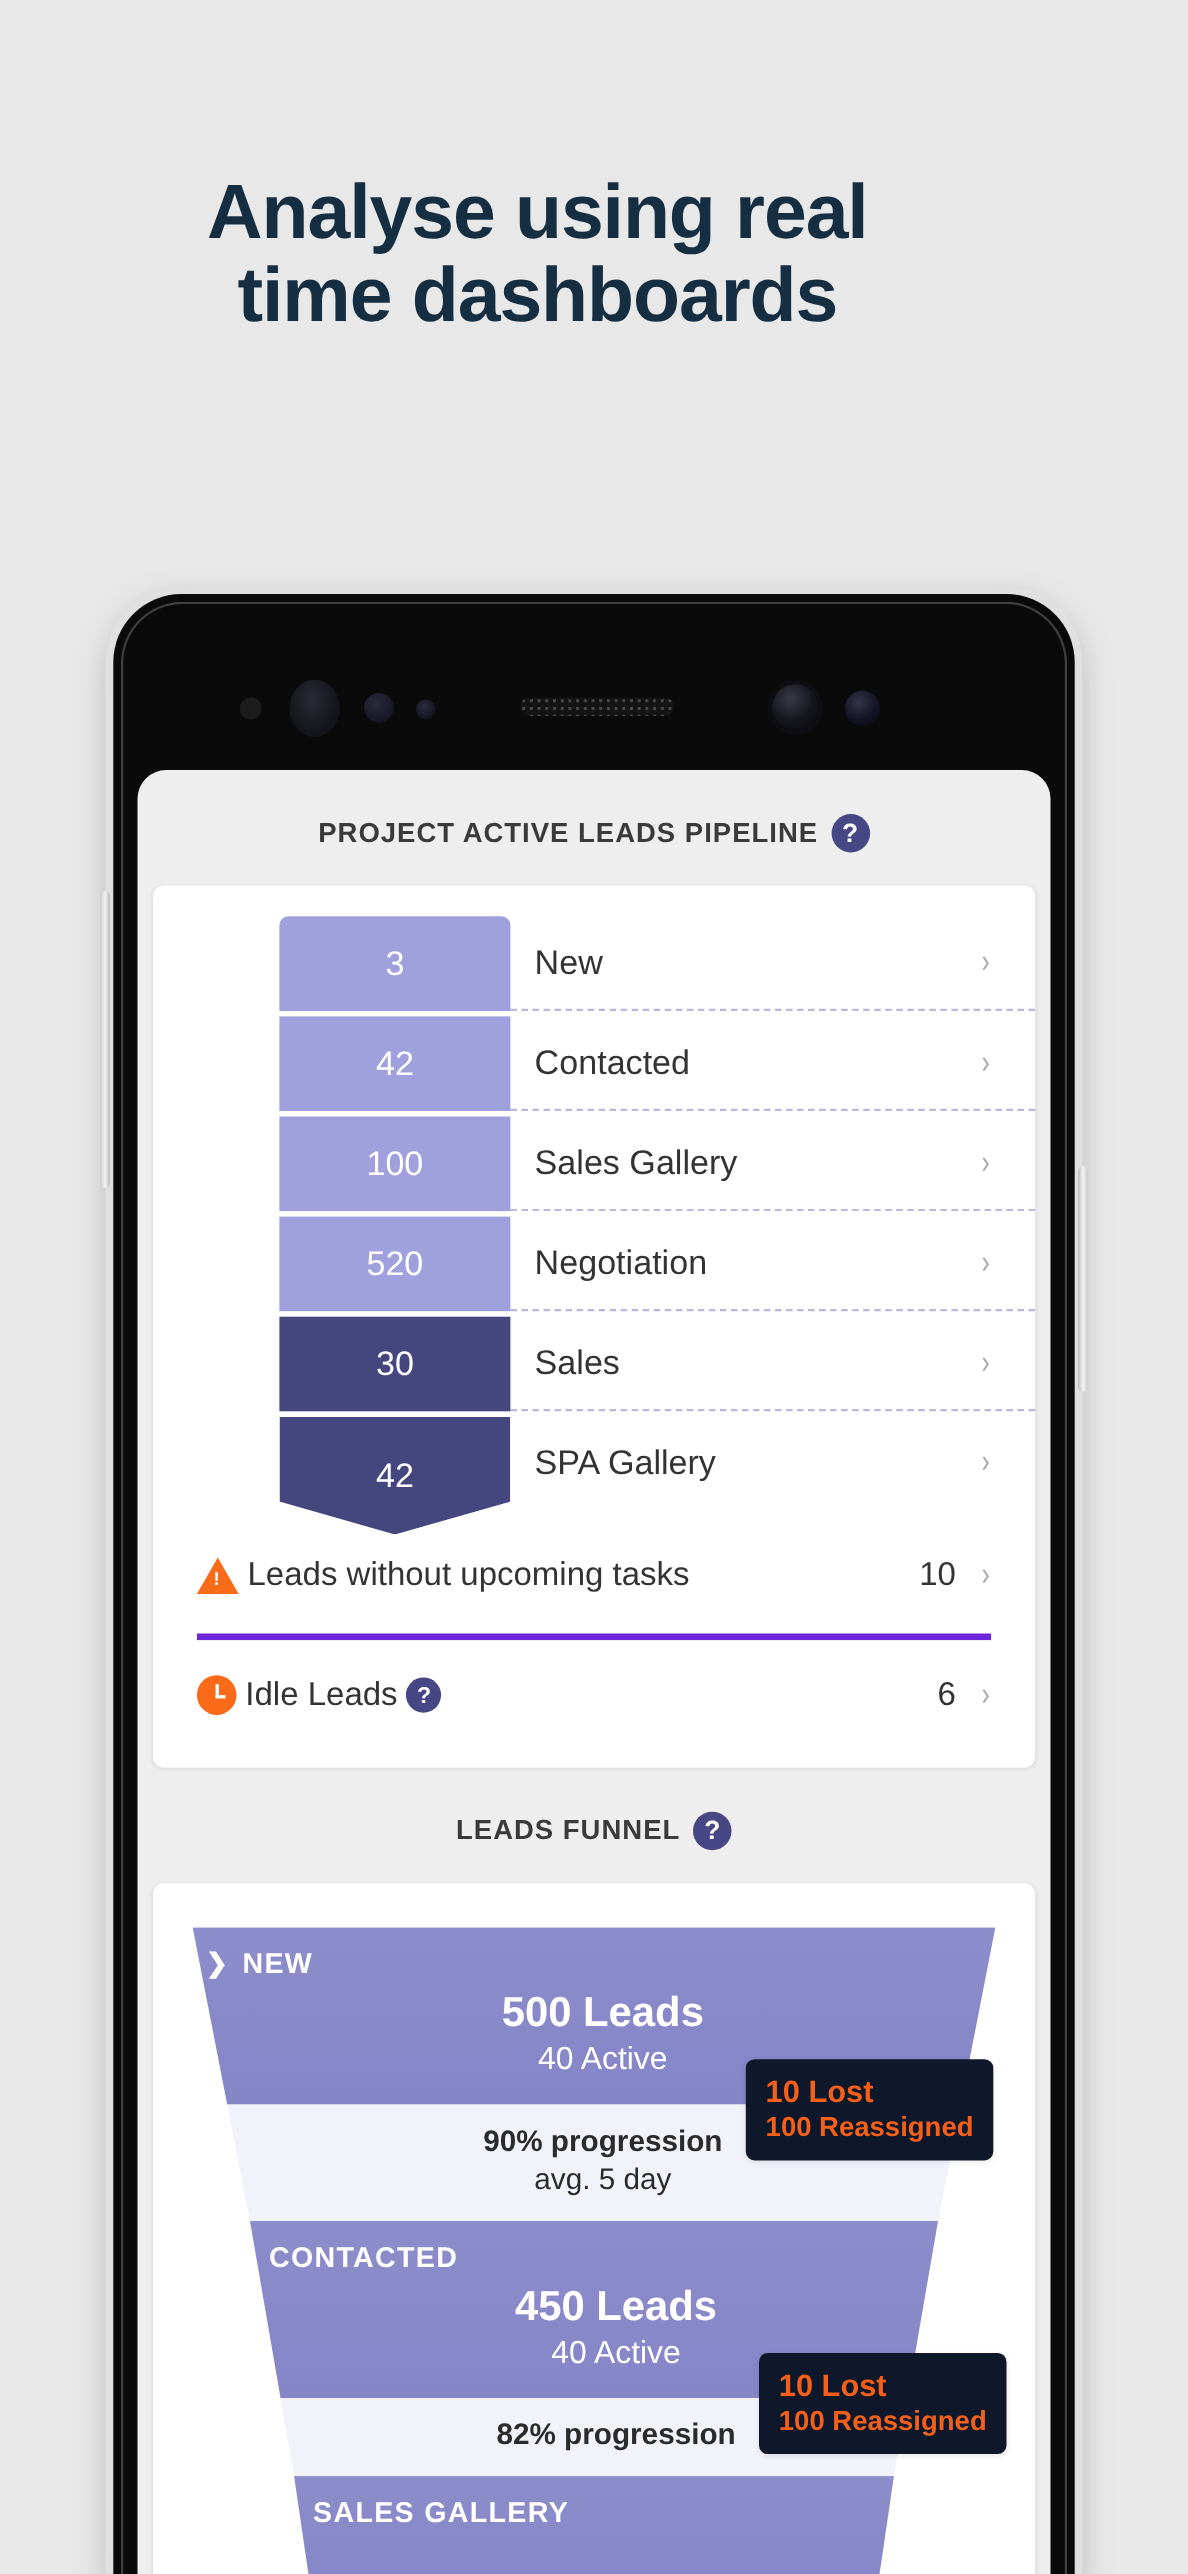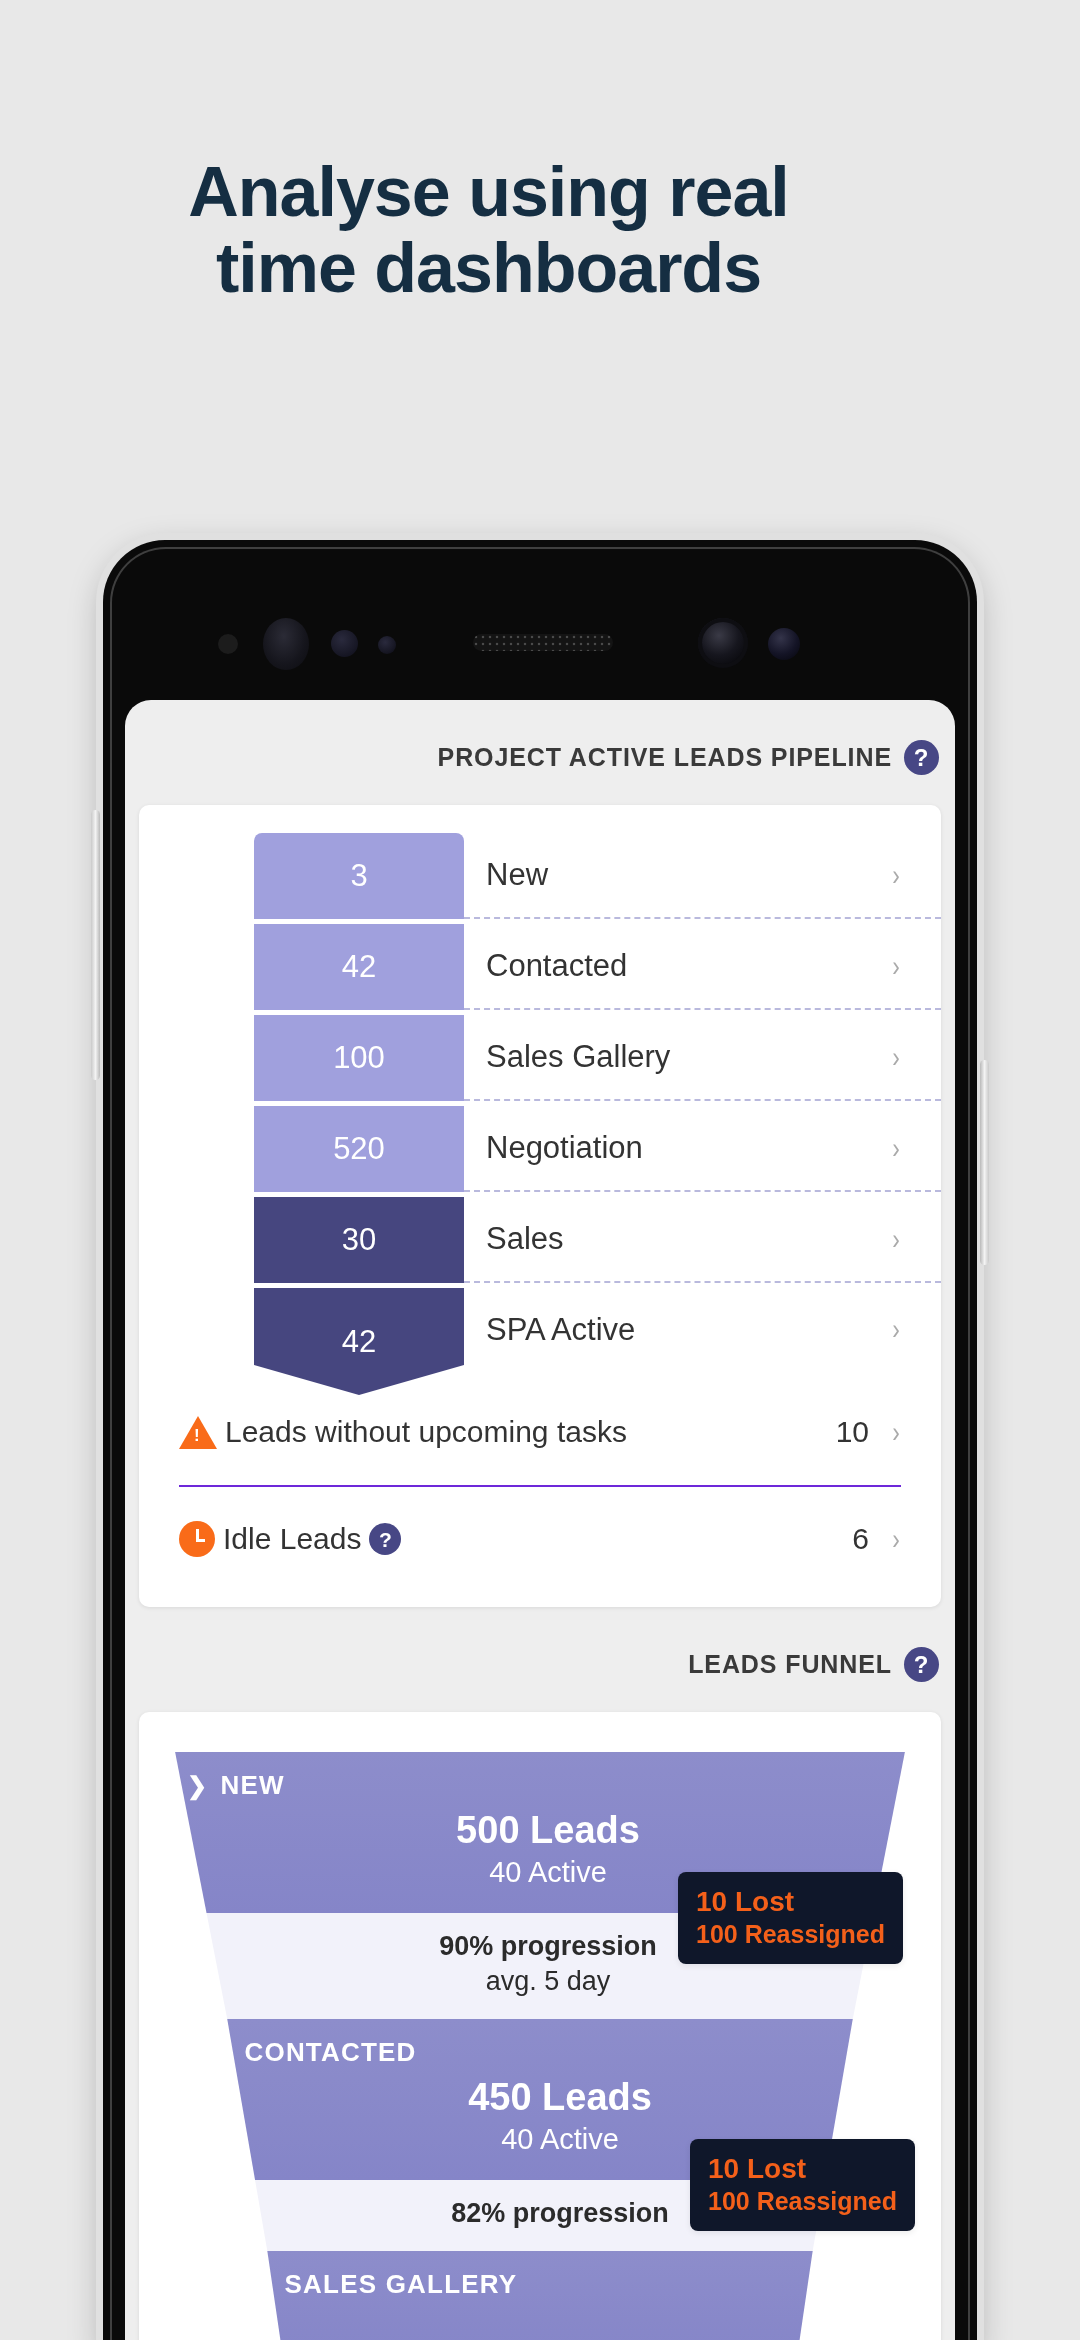--- a/index.html
+++ b/index.html
@@ -86,24 +86,24 @@
     border-radius:26px 26px 0 0;
     overflow:hidden;
   }
 
   .section-head {
     text-align:center;
     font-size:25px;
     font-weight:bold;
     letter-spacing:.9px;
     color:#3a3a3a;
-    padding:40px 16px 30px;
+    padding:40px 4px 30px;
     display:flex;
     align-items:center;
-    justify-content:flex-end;
+    justify-content:center;
     gap:12px;
   }
   .help {
     width:35px; height:35px; border-radius:50%;
     background:#474785;
     color:#fff;
     font-size:24px; font-weight:bold;
     display:flex; align-items:center; justify-content:center;
     line-height:1;
     flex:0 0 auto;
@@ -149,21 +149,21 @@
     transform:scaleX(.75);
   }
 
   
   .alert-row {
     display:flex; align-items:center;
     height:106px;
     margin:0 40px;
     gap:8px;
   }
-  .alert-row + .alert-row { border-top:2px solid #6d28d9; }
+  .alert-row + .alert-row { border-top:6px solid #6d28d9; }
   .ic-warn {
     width:0;height:0;
     border-left:19px solid transparent;
     border-right:19px solid transparent;
     border-bottom:33px solid #f96b19;
     position:relative;
     flex:0 0 auto;
   }
   .ic-warn::after {
     content:"!";
@@ -292,21 +292,21 @@
         <div class="pl-bar">30</div>
         <div class="pl-meta">
           <span class="pl-name">Sales</span>
           <span class="chev">›</span>
         </div>
       </div>
 
       <div class="pl-row last">
         <div class="pl-bar">42</div>
         <div class="pl-meta">
-          <span class="pl-name">SPA Active</span>
+          <span class="pl-name">SPA Gallery</span>
           <span class="chev">›</span>
         </div>
       </div>
 
       <div class="alert-row">
         <span class="ic-warn"></span>
         <span class="alert-label">Leads without upcoming tasks</span>
         <span class="alert-spacer"></span>
         <span class="alert-count">10</span>
         <span class="chev">›</span>

